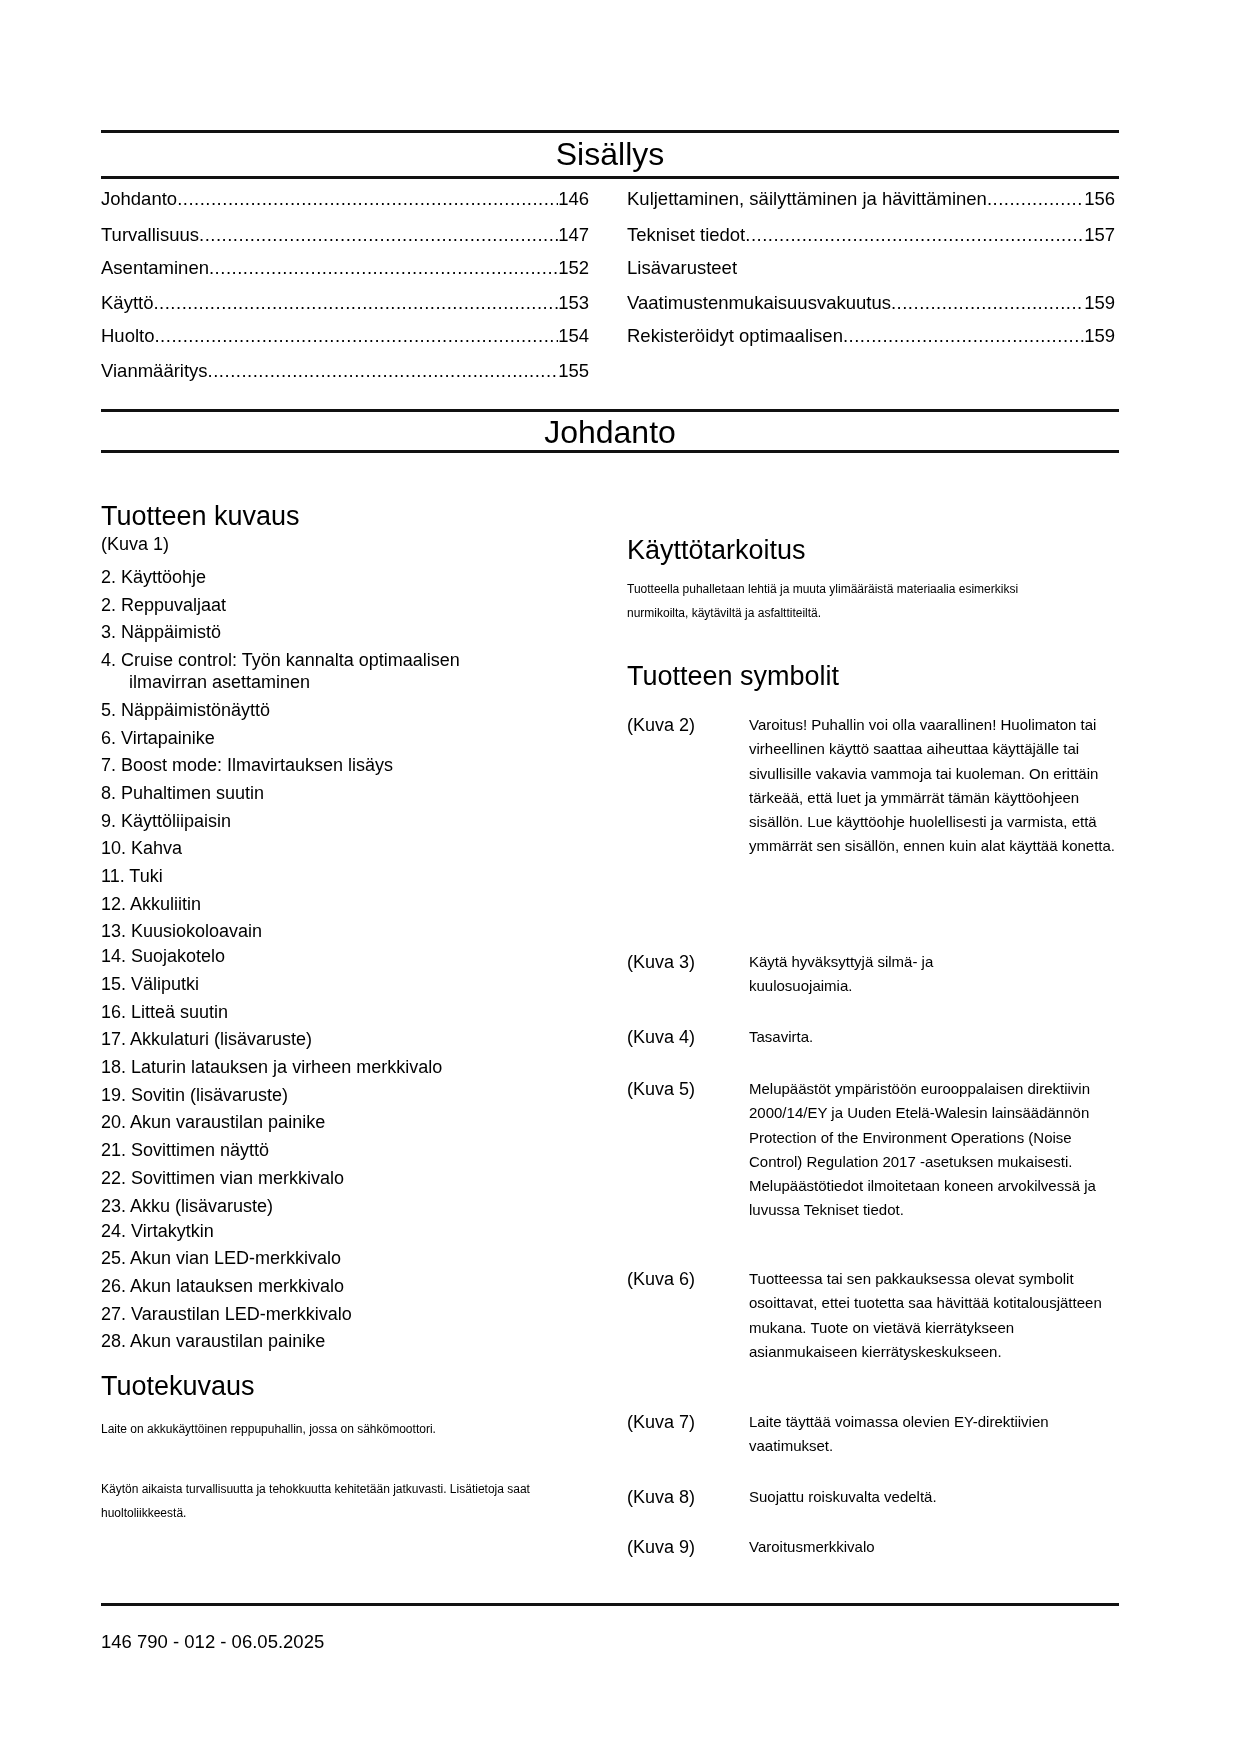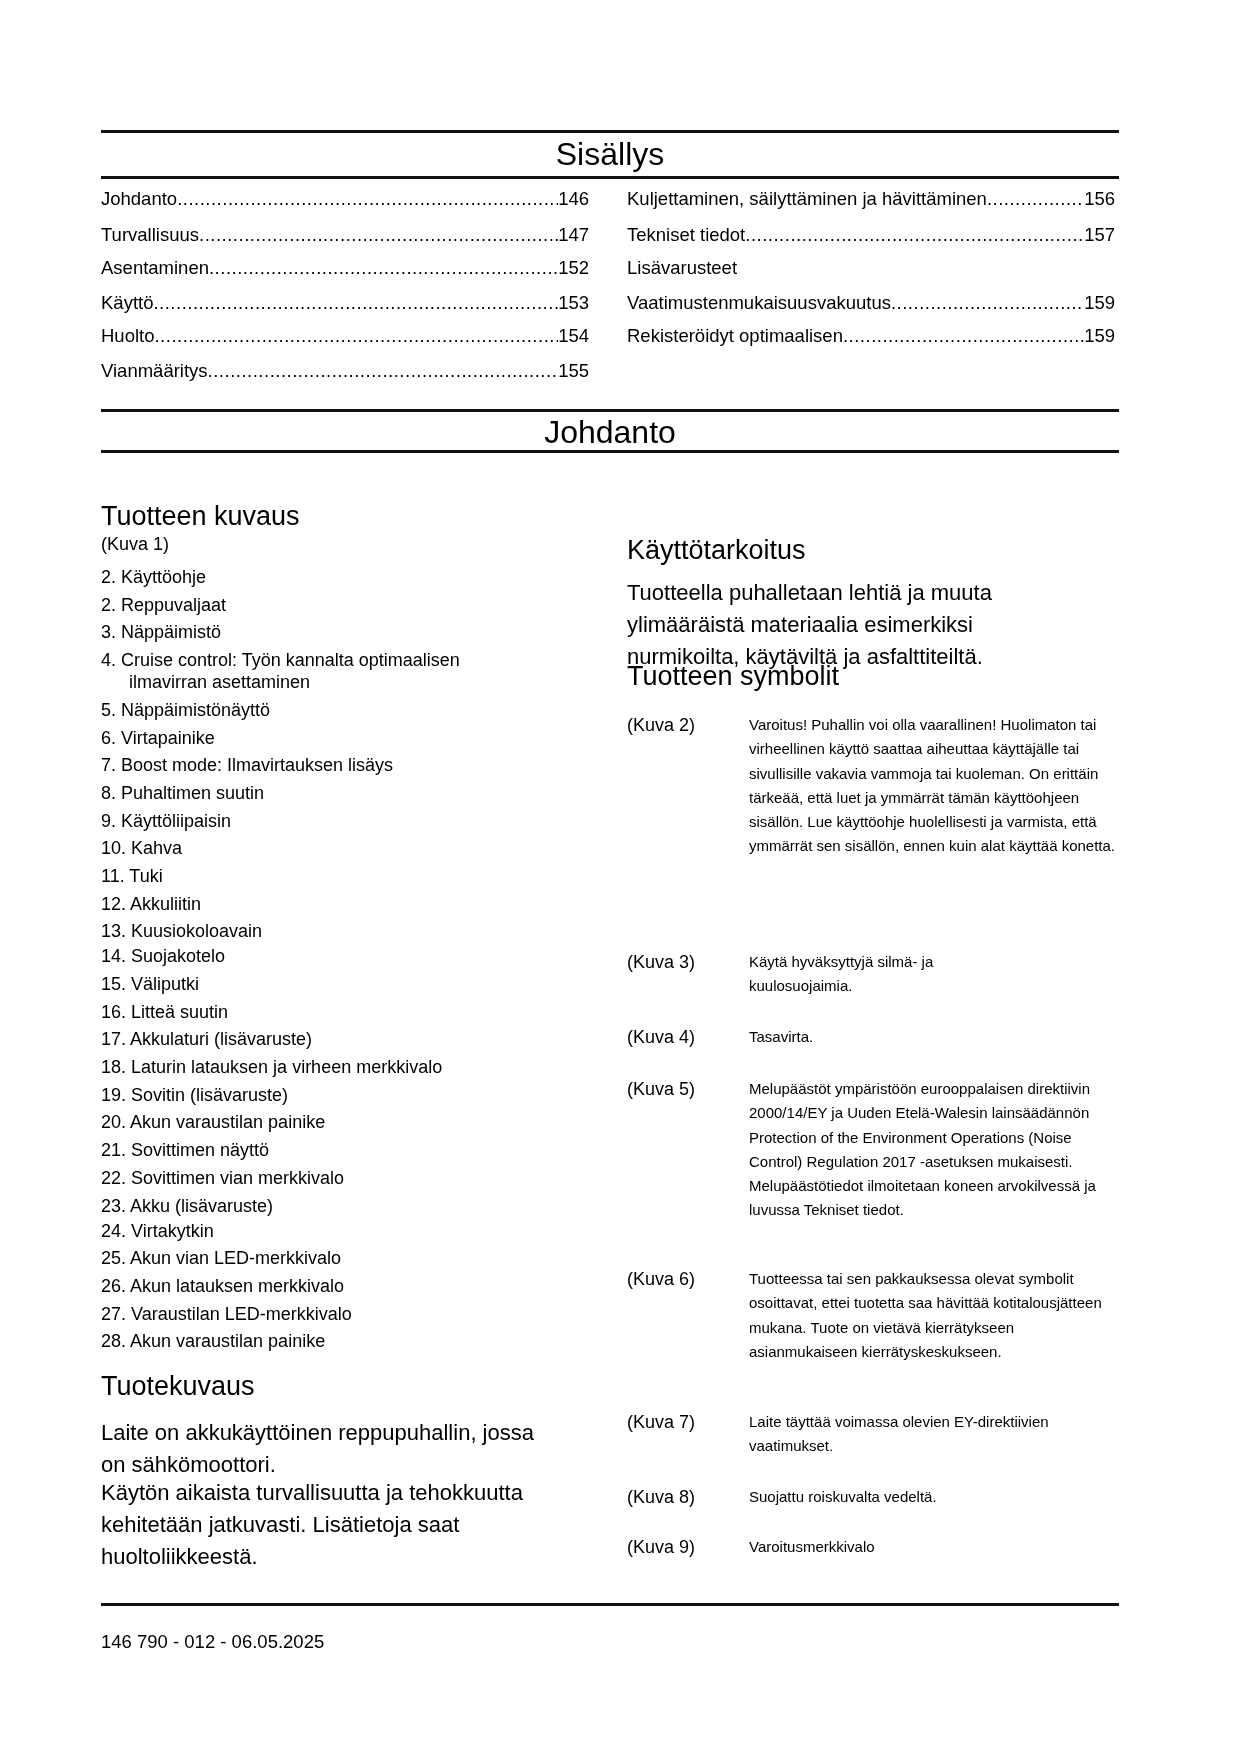--- a/index.html
+++ b/index.html
@@ -12,21 +12,21 @@
       position: absolute; left: 101px; width: 1018px; text-align: center;
       font-size: 32px; line-height: 36px;
     }
     .toc-col { position: absolute; width: 488px; font-size: 18.5px; }
     .toc-row { position: absolute; left: 0; width: 100%; height: 24px; display: flex; align-items: baseline; white-space: nowrap; overflow: hidden; }
     .toc-label { flex: 0 0 auto; }
     .toc-dots { flex: 1 1 auto; overflow: hidden; white-space: nowrap; letter-spacing: 0.5px; }
     .toc-dots::before { content: "........................................................................................................................................................................................"; }
     .toc-page { flex: 0 0 auto; text-align: right; }
     .h2 { font-size: 27px; line-height: 32px; margin: 0; font-weight: normal; position: absolute; white-space: nowrap; }
-    .p { position: absolute; font-size: 22px; line-height: 32px; }
+    .p { position: absolute; font-size: 12px; line-height: 24px; }
     .li { position: absolute; font-size: 18px; line-height: 22px; white-space: nowrap; }
     .sym-ref { position: absolute; font-size: 18px; line-height: 24px; white-space: nowrap; }
     .sym-text { position: absolute; font-size: 15px; line-height: 24.3px; width: 370px; }
     .footer { position: absolute; left: 101px; top: 1631px; font-size: 18.5px; }
   </style>
 </head>
 <body>
 
 <div class="rule" style="top:130px;"></div>
 <div class="big-title" style="top:136px;">Sisällys</div>

